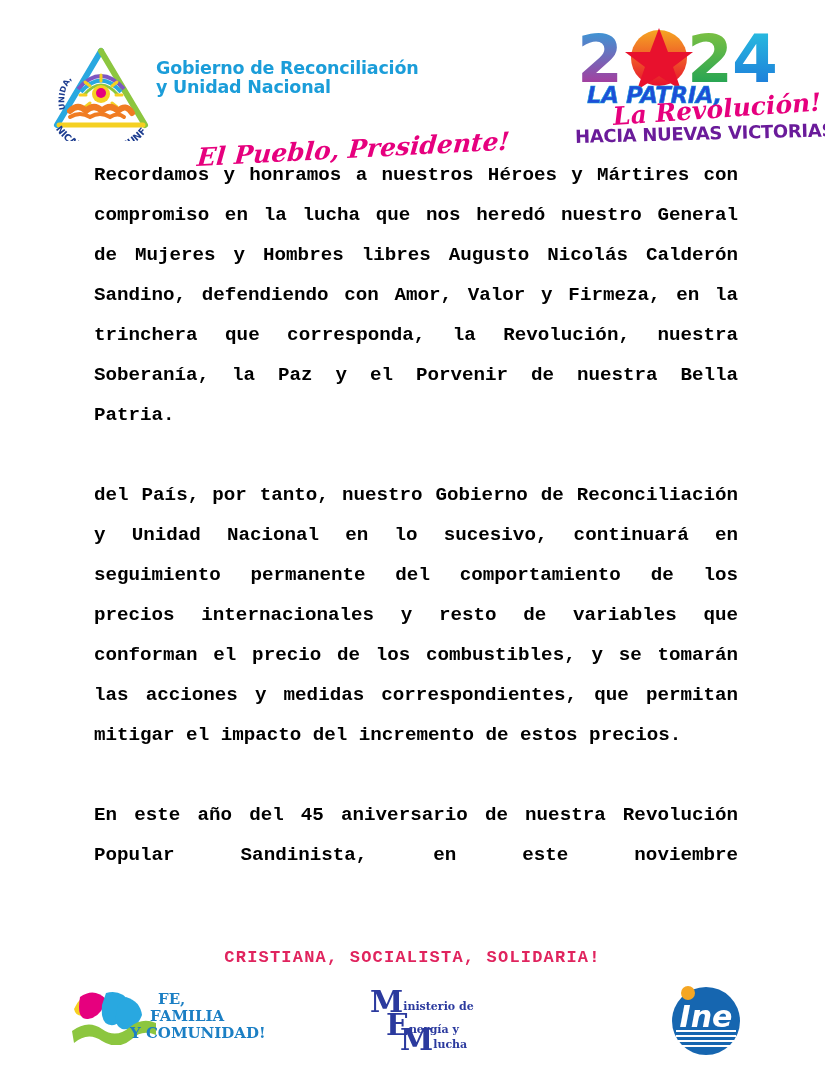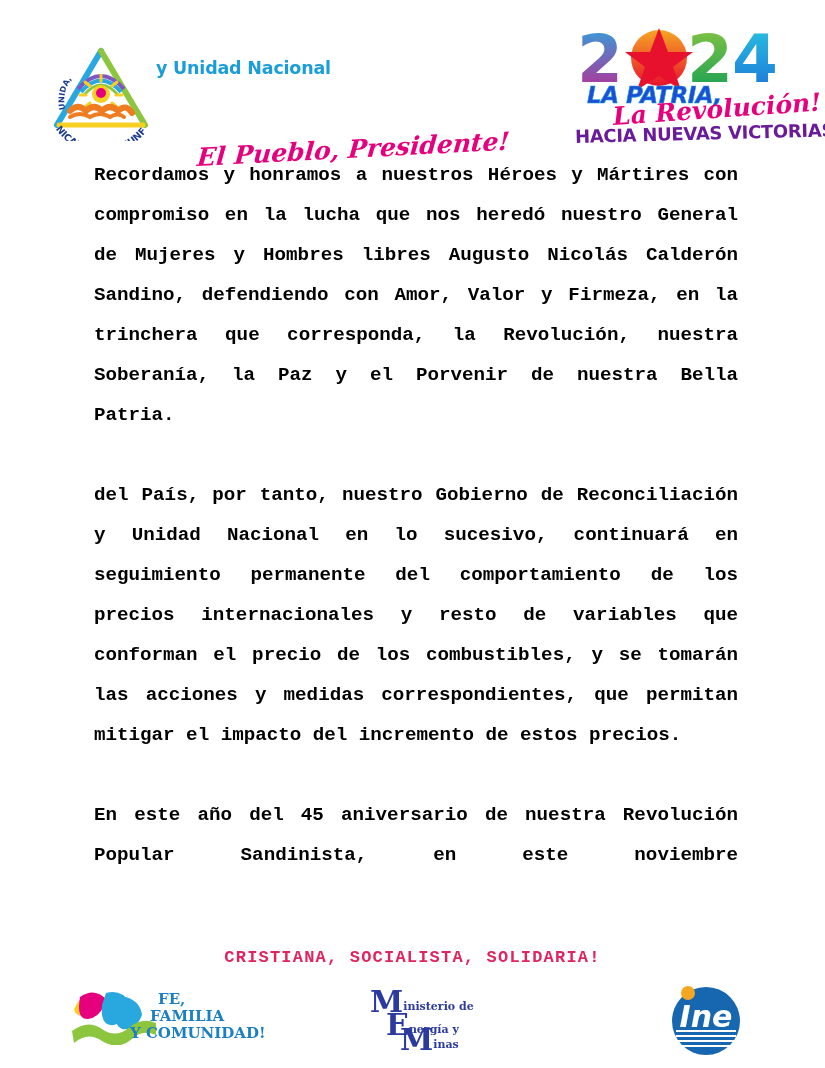--- a/index.html
+++ b/index.html
@@ -277,20 +277,21 @@
             <textPath href="#arcUnida" startOffset="4%">UNIDA,</textPath>
           </text>
           <path id="arcBase" d="M4 78 A56 56 0 0 0 100 84" fill="none"></path>
           <text font-family="DejaVu Sans, sans-serif" font-size="9.5" font-weight="bold" fill="#1b3b8f">
             <textPath href="#arcBase" startOffset="6%">NICARAGUA TRIUNFA!</textPath>
           </text>
         </svg>
       </div>
 
       <div class="gov-text-block">
+        <div class="gov-line1">Gobierno de Reconciliación</div>
         <div class="gov-line2">y Unidad Nacional</div>
       </div>
 
       <div class="gov-slogan">El Pueblo, Presidente!</div>
     </div>
 
     <div class="year-logo">
       <div class="year-digits">
         <svg viewBox="0 0 218 62" width="218" height="62" xmlns="http://www.w3.org/2000/svg">
           <defs>
@@ -353,21 +354,21 @@
     </div>
 
     <div class="mem-logo">
       <div class="mem-row mem-r1">
         <span class="mem-big">M</span><span class="mem-small">inisterio de</span>
       </div>
       <div class="mem-row mem-r2">
         <span class="mem-big">E</span><span class="mem-small">nergía y</span>
       </div>
       <div class="mem-row mem-r3">
-        <span class="mem-big">M</span><span class="mem-small">inas</span>
+        <span class="mem-big">M</span><span class="mem-small">lucha</span>
       </div>
     </div>
 
     <div class="ine-logo">
       <svg viewBox="0 0 96 72" width="96" height="72" xmlns="http://www.w3.org/2000/svg">
         <circle cx="48" cy="36" r="34" fill="#1666b0"></circle>
         <circle cx="30" cy="8" r="7" fill="#f5a623"></circle>
         <g stroke="#ffffff" stroke-width="2.2">
           <line x1="18" y1="46" x2="78" y2="46"></line>
           <line x1="18" y1="51" x2="78" y2="51"></line>

